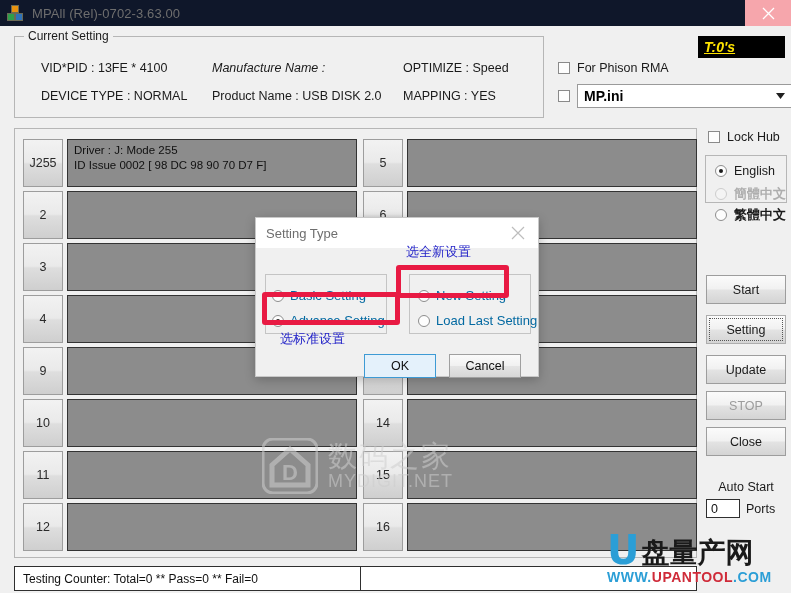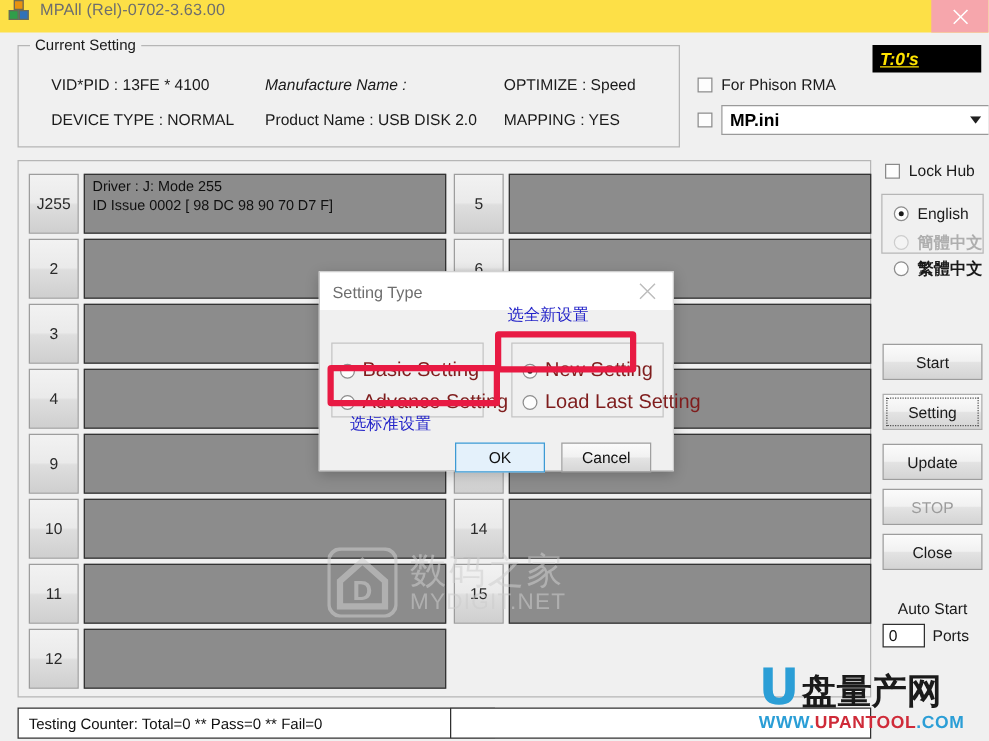--- a/index.html
+++ b/index.html
@@ -14,22 +14,22 @@
     position: relative;
     width: 791px; height: 593px;
     background: #f0f0f0;
     overflow: hidden;
   }
 
   
   .titlebar {
     position: absolute; left: 0; top: 0;
     width: 791px; height: 26px;
-    background: #fde047;
-    display: flex; 
+    background: #0f172a;
+    display: flex; align-items: center;
   }
   .app-icon {
     position: relative;
     width: 18px; height: 17px;
     margin-left: 7px; margin-right: 7px;
     flex: 0 0 auto;
   }
   .app-icon .blk { position: absolute; width: 8px; height: 8px; border: 1px solid #6a6a55; }
   .app-icon .b1 { left: 4px; top: 0px;  background: #e8920f; }
   .app-icon .b2 { left: 0px; top: 8px;  background: #2f9e4a; }
@@ -269,21 +269,21 @@
   }
   .dlg-fs {
     position: absolute;
     border: 1px solid #c4c4c4;
   }
   #fs-left  { left: 9px;   top: 26px; width: 122px; height: 60px; }
   #fs-right { left: 153px; top: 26px; width: 122px; height: 60px; }
   .dlg-radio {
     position: absolute; display: flex; align-items: center; gap: 6px;
   }
-  .dlg-radio .lbl { font-size: 16px; color: #7f1d1d; white-space: nowrap; }
+  .dlg-radio .lbl { font-size: 13px; color: #0369a1; white-space: nowrap; }
   #r-basic   { left: 16px;  top: 40px; }
   #r-advance { left: 16px;  top: 65px; }
   #r-new     { left: 162px; top: 40px; }
   #r-last    { left: 162px; top: 65px; }
   .dlg-btn {
     position: absolute; width: 72px; height: 24px;
     display: flex; align-items: center; justify-content: center;
     font-size: 12.5px; color: #101010;
   }
   #dlg-ok {
@@ -419,20 +419,24 @@
           <div class="port-field"></div>
         </div>
         <div class="port-row">
           <div class="port-btn">14</div>
           <div class="port-field"></div>
         </div>
         <div class="port-row">
           <div class="port-btn">15</div>
           <div class="port-field"></div>
         </div>
+        <div class="port-row">
+          <div class="port-btn">16</div>
+          <div class="port-field"></div>
+        </div>
       </div>
   </div>
 
   <div class="wm-mydigit">
     <div class="house">
       <svg width="56" height="56" viewBox="0 0 56 56">
         <rect x="1" y="1" width="54" height="54" rx="10" fill="none" stroke="#cfcfcf" stroke-width="3"></rect>
         <path d="M28 11 L46 27 L46 47 L10 47 L10 27 Z" fill="none" stroke="#cfcfcf" stroke-width="5"></path>
         <text x="28" y="42" font-size="22" font-weight="bold" fill="#cfcfcf" text-anchor="middle" font-family="Liberation Sans, sans-serif">D</text>
       </svg>

